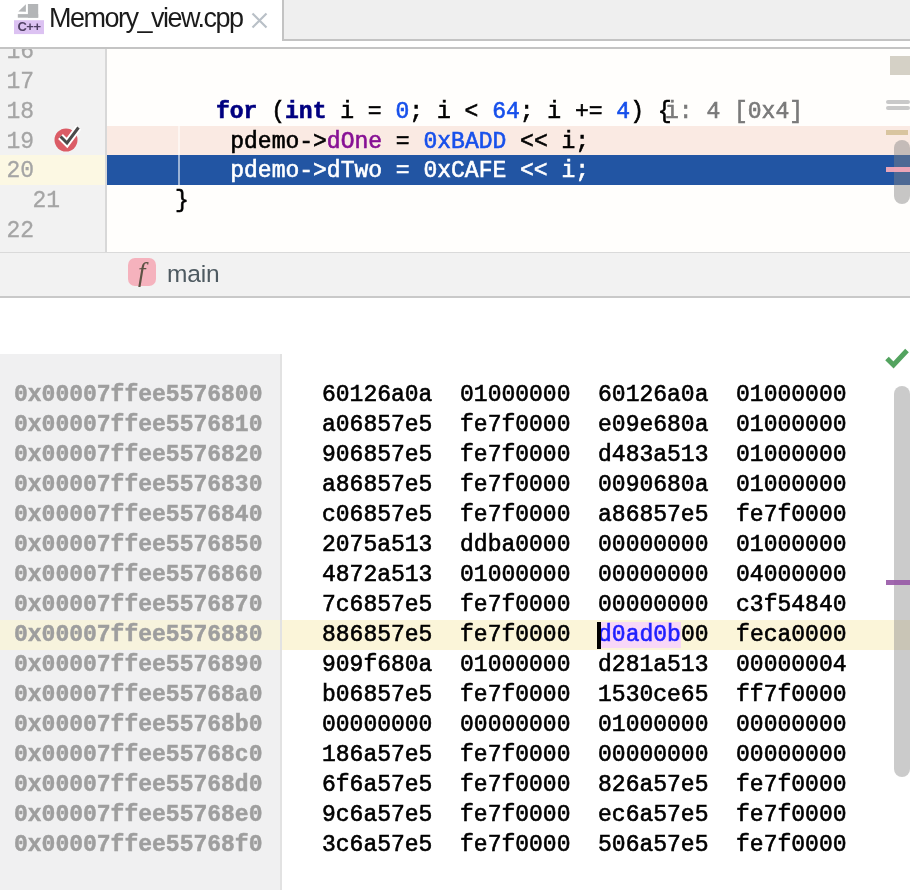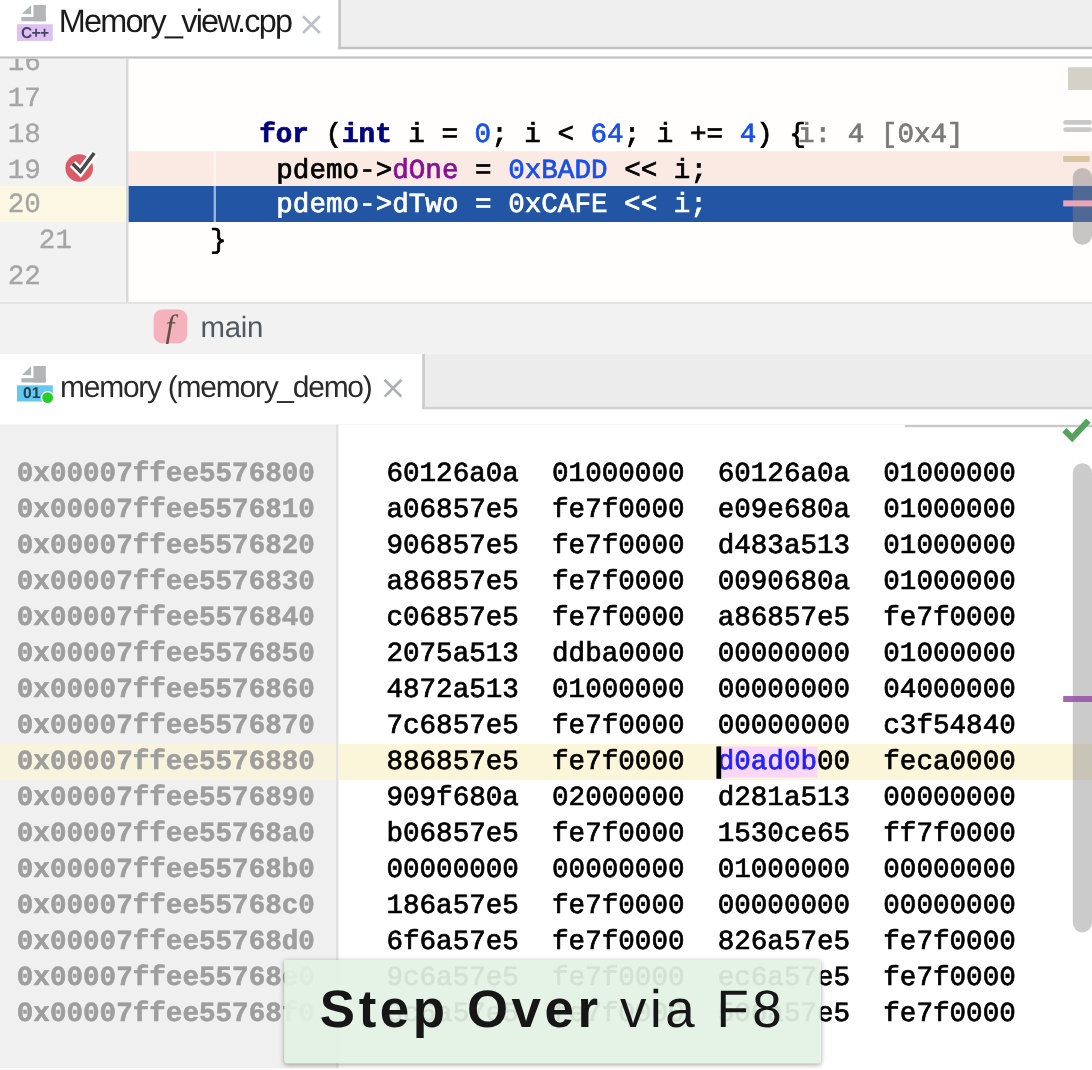--- a/index.html
+++ b/index.html
@@ -99,38 +99,20 @@
     <div class="abs" style="left:886px;top:118.3px;width:24px;height:4.7px;background:rgba(244,169,184,0.95);"></div>
   </div>
 
   <div class="abs" id="fbar">
     <div class="abs" style="left:128px;top:4.5px;width:27.5px;height:28px;background:#f5b2bd;border-radius:7px;"></div>
     <div class="abs" style="left:128px;top:4.5px;width:27.5px;height:28px;text-align:center;line-height:28px;
       font-family:'Liberation Serif',serif;font-style:italic;font-weight:400;font-size:27px;color:#5d5244;">f</div>
     <div class="abs" style="left:167px;top:0px;height:41px;line-height:41px;font-size:24.5px;letter-spacing:-0.2px;color:#4e5a61;">main</div>
   </div>
 
-  <div class="abs" id="memhdr">
-    <div class="abs" id="memunsel"></div>
-    <div class="abs" style="left:14px;top:10px;width:31px;height:31px;">
-      <svg width="31" height="31" viewBox="0 0 31 31">
-        <rect x="13.9" y="0" width="10.3" height="13.7" fill="#b3b5b7"></rect>
-        <rect x="3.8" y="10.1" width="20.4" height="3.6" fill="#b3b5b7"></rect>
-        <polygon points="11.9,0.3 11.9,7.65 4.3,7.4" fill="#b3b5b7"></polygon>
-        <rect x="0" y="16.1" width="30" height="13.5" fill="#62c8f0"></rect>
-        <text x="12.5" y="27" font-family="Liberation Sans" font-size="13" font-weight="700" fill="#223f4a" text-anchor="middle">01</text>
-        <circle cx="25.7" cy="26.4" r="5.6" fill="#ffffff"></circle>
-        <circle cx="25.7" cy="26.4" r="4.5" fill="#23d023"></circle>
-      </svg>
-    </div>
-    <div class="abs" style="left:50px;top:0px;height:56px;line-height:56px;font-size:25px;letter-spacing:-1.05px;color:#2b2b2b;">memory (memory_demo)</div>
-    <svg class="abs" style="left:318px;top:19px;" width="19" height="19" viewBox="0 0 19 19">
-      <path d="M2.5 2.5 L16.5 16.5 M16.5 2.5 L2.5 16.5" stroke="#aab0b5" stroke-width="2.2" fill="none"></path>
-    </svg>
-  </div>
 
   <div class="abs" id="memtable">
     <div class="abs" id="addrcol"></div>
 
     <div class="abs" style="left:0;top:265.8px;width:280px;height:30px;background:#f7f3dd;"></div>
     <div class="abs" style="left:282px;top:265.8px;width:628px;height:30px;background:#fbf5d9;"></div>
     <div id="rows">
 <div class="mrow" style="top:25.8px;">
           <span class="addr">0x00007ffee5576800</span>
           <span class="vals">60126a0a  01000000  60126a0a  01000000</span>
@@ -163,21 +145,21 @@
           <span class="addr">0x00007ffee5576870</span>
           <span class="vals">7c6857e5  fe7f0000  00000000  c3f54840</span>
         </div>
 <div class="mrow" style="top:265.8px;">
           <span class="addr">0x00007ffee5576880</span>
           <span class="vals">886857e5  fe7f0000  <span style="background:#f8d7f8;color:#1f1fff;">d0ad0b</span>00  feca0000</span>
           <span style="position:absolute;left:597px;top:2px;width:3.5px;height:27px;background:#000;"></span>
         </div>
 <div class="mrow" style="top:295.8px;">
           <span class="addr">0x00007ffee5576890</span>
-          <span class="vals">909f680a  02000000  d281a513  00000000</span>
+          <span class="vals">909f680a  01000000  d281a513  00000004</span>
         </div>
 <div class="mrow" style="top:325.8px;">
           <span class="addr">0x00007ffee55768a0</span>
           <span class="vals">b06857e5  fe7f0000  1530ce65  ff7f0000</span>
         </div>
 <div class="mrow" style="top:355.8px;">
           <span class="addr">0x00007ffee55768b0</span>
           <span class="vals">00000000  00000000  01000000  00000000</span>
         </div>
 <div class="mrow" style="top:385.8px;">
@@ -198,14 +180,13 @@
         </div>
 </div>
 
     <svg class="abs" style="left:884px;top:-7px;" width="26" height="26" viewBox="0 0 26 26">
       <path d="M3 11.5 L9.5 18 L23 3.5" stroke="#53a35f" stroke-width="5" fill="none"></path>
     </svg>
     <div class="abs" style="left:893.5px;top:32px;width:16px;height:391px;background:rgba(140,140,140,0.45);border-radius:8px;"></div>
     <div class="abs" style="left:885.5px;top:226px;width:24.5px;height:5px;background:rgba(151,88,166,0.9);"></div>
   </div>
 
-  <div class="abs" id="overlay"><b>Step Over</b> via F8</div>
 </div>
 
 </body></html>

